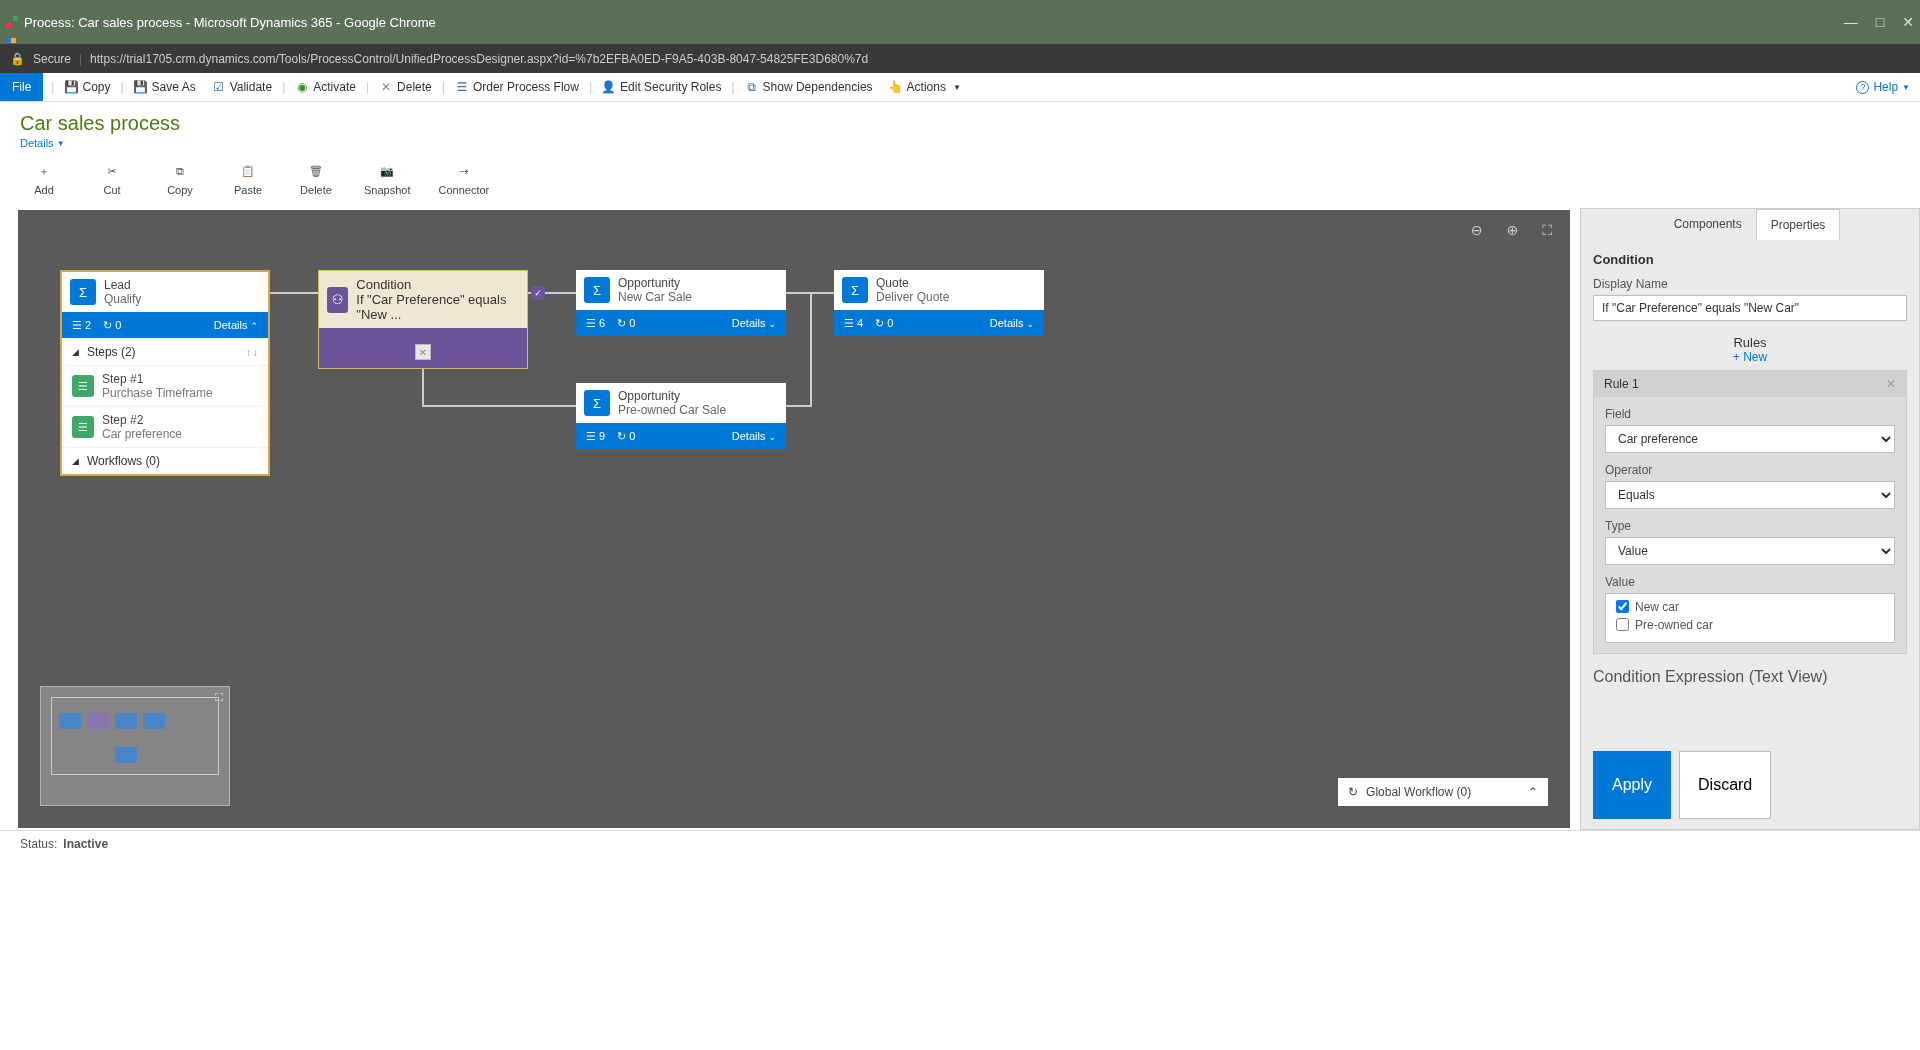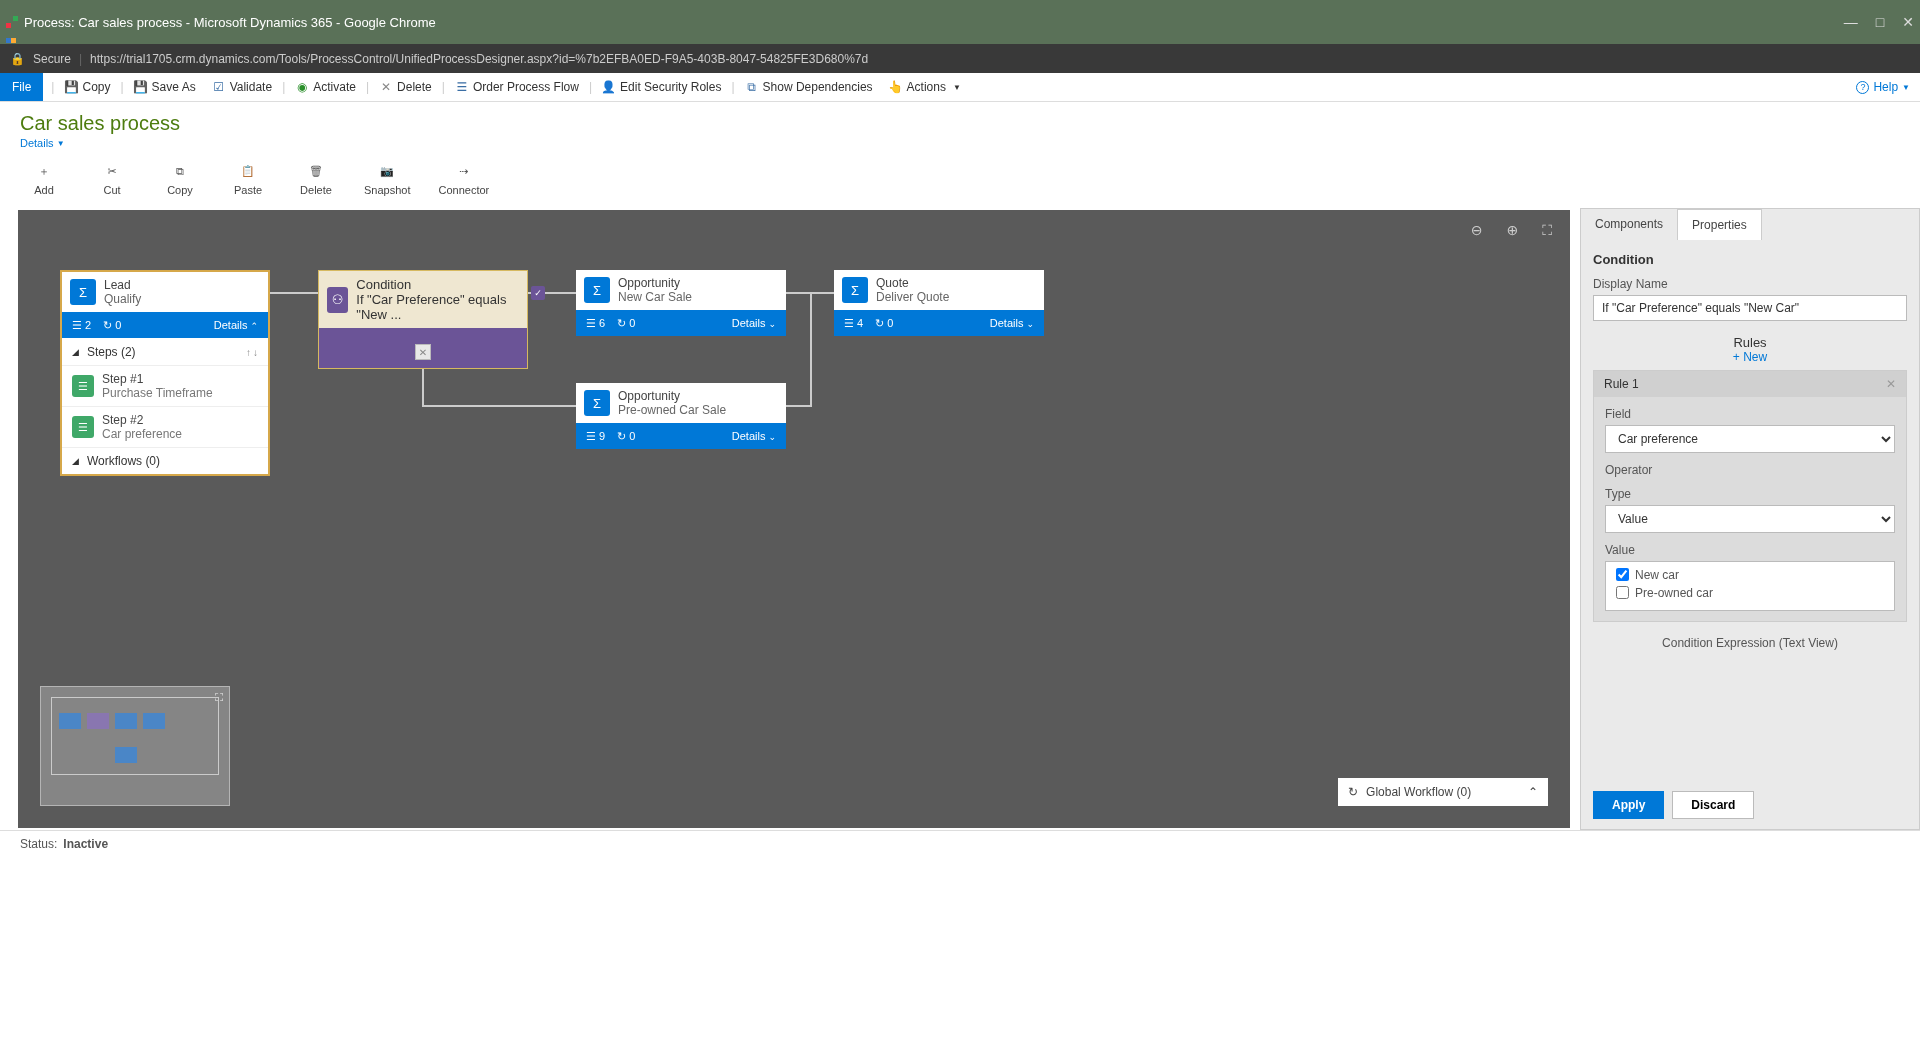--- a/index.html
+++ b/index.html
@@ -56,39 +56,39 @@
 .step-item .st1 { font-size:12px; color:#444; }
 .step-item .st2 { font-size:12px; color:#777; }
 .minimap { position:absolute; left:22px; bottom:22px; width:190px; height:120px; background:rgba(170,170,170,0.55); border:1px solid rgba(200,200,200,0.7); }
 .minimap .mm-vp { position:absolute; inset:10px 10px 30px 10px; border:1px solid rgba(220,220,220,0.8); }
 .minimap .mm-exp { position:absolute; top:4px; right:6px; color:#eee; font-size:11px; }
 .mm-node { position:absolute; width:22px; height:16px; background:#4a86c7; }
 .mm-node.cond { background:#8976b0; }
 .global-wf { position:absolute; right:22px; bottom:22px; width:210px; height:28px; background:#fff; display:flex; align-items:center; padding:0 10px; font-size:12px; color:#444; gap:8px; }
 .global-wf .chev { margin-left:auto; }
 .side-panel { width:340px; background:#eaeaea; border:1px solid #ccc; display:flex; flex-direction:column; }
-.tabs { display:flex; }
+.tabs { display:flex;justify-content:center; }
 .tab { padding:8px 14px; font-size:12px; color:#444; cursor:pointer; }
 .tab.active { background:#fff; border-top:1px solid #ccc; border-left:1px solid #ccc; border-right:1px solid #ccc; }
 .panel-body { background:#eaeaea; padding:12px; flex:1; overflow:auto; }
 .panel-body h4 { font-size:13px; font-weight:600; color:#333; margin-bottom:10px; }
 .panel-body label { font-size:12px; color:#555; display:block; margin-bottom:4px; margin-top:10px; }
 .panel-body input[type=text], .panel-body select, .expr-box { width:100%; border:1px solid #bbb; background:#fff; padding:5px 8px; font-size:12px; color:#333; }
 .rules-hdr { display:flex; justify-content:space-between; align-items:center; margin-top:14px;flex-direction:column; }
 .rules-hdr .plusnew { color:#0078d7; font-size:12px; cursor:pointer; }
 .rule-block { background:#dcdcdc; margin-top:6px; padding:0 0 10px; border:1px solid #ccc; }
 .rule-title { background:#d0d0d0; padding:6px 10px; font-size:12px; display:flex; justify-content:space-between; align-items:center; }
 .rule-title .rm { color:#999; cursor:pointer; }
 .rule-inner { padding:0 11px; }
 .value-box { background:#fff; border:1px solid #bbb; padding:6px 10px; font-size:12px; }
 .value-box label { margin:0 0 4px 0; display:flex; align-items:flex-start; gap:6px; }
-.expr-label { font-size:12px; color:#555; margin-top:14px;text-align:center; }
+.expr-label { font-size:16px; color:#555; margin-top:14px; }
 .expr-box { height:46px; margin-top:4px; }
 .panel-footer { padding:10px 12px; display:flex; gap:8px; }
-.btn { padding:6px 18px; font-size:12px; border:1px solid #bbb; background:#fff; cursor:pointer;font-weight:bold; }
+.btn { padding:24px 18px; font-size:16px; border:1px solid #bbb; background:#fff; cursor:pointer; }
 .btn.primary { background:#0078d7; color:#fff; border-color:#0078d7; }
 .status-bar { height:26px; border-top:1px solid #ddd; display:flex; align-items:center; padding:0 20px; font-size:12px; color:#555; gap:6px; }
 svg.line { position:absolute; pointer-events:none; }
 </style>
 </head>
 <body>
 
 <div class="window-title">
   <div class="left">
     <span class="wt-icon"><span style="background:#e34;"></span><span style="background:#3a5;float:right;"></span><span style="background:#37c;clear:both;"></span><span style="background:#fa3;"></span></span>
@@ -377,20 +377,21 @@
       </div>
       <div class="rule-block">
         <div class="rule-title">
             <span>Rule 1</span>
             <span class="rm">✕</span>
           </div>
         <div class="rule-inner">
           <label>Field</label>
           <select><option>Car preference</option></select>
           <label>Operator</label>
+          <select><option>Equals</option></select>
           <label>Type</label>
           <select><option>Value</option></select>
           <label>Value</label>
           <div class="value-box">
             <label>
                 <input type="checkbox" checked="" style=""> 
                 <span>New car</span>
               </label>
             <label>
                 <input type="checkbox" style=""> 

